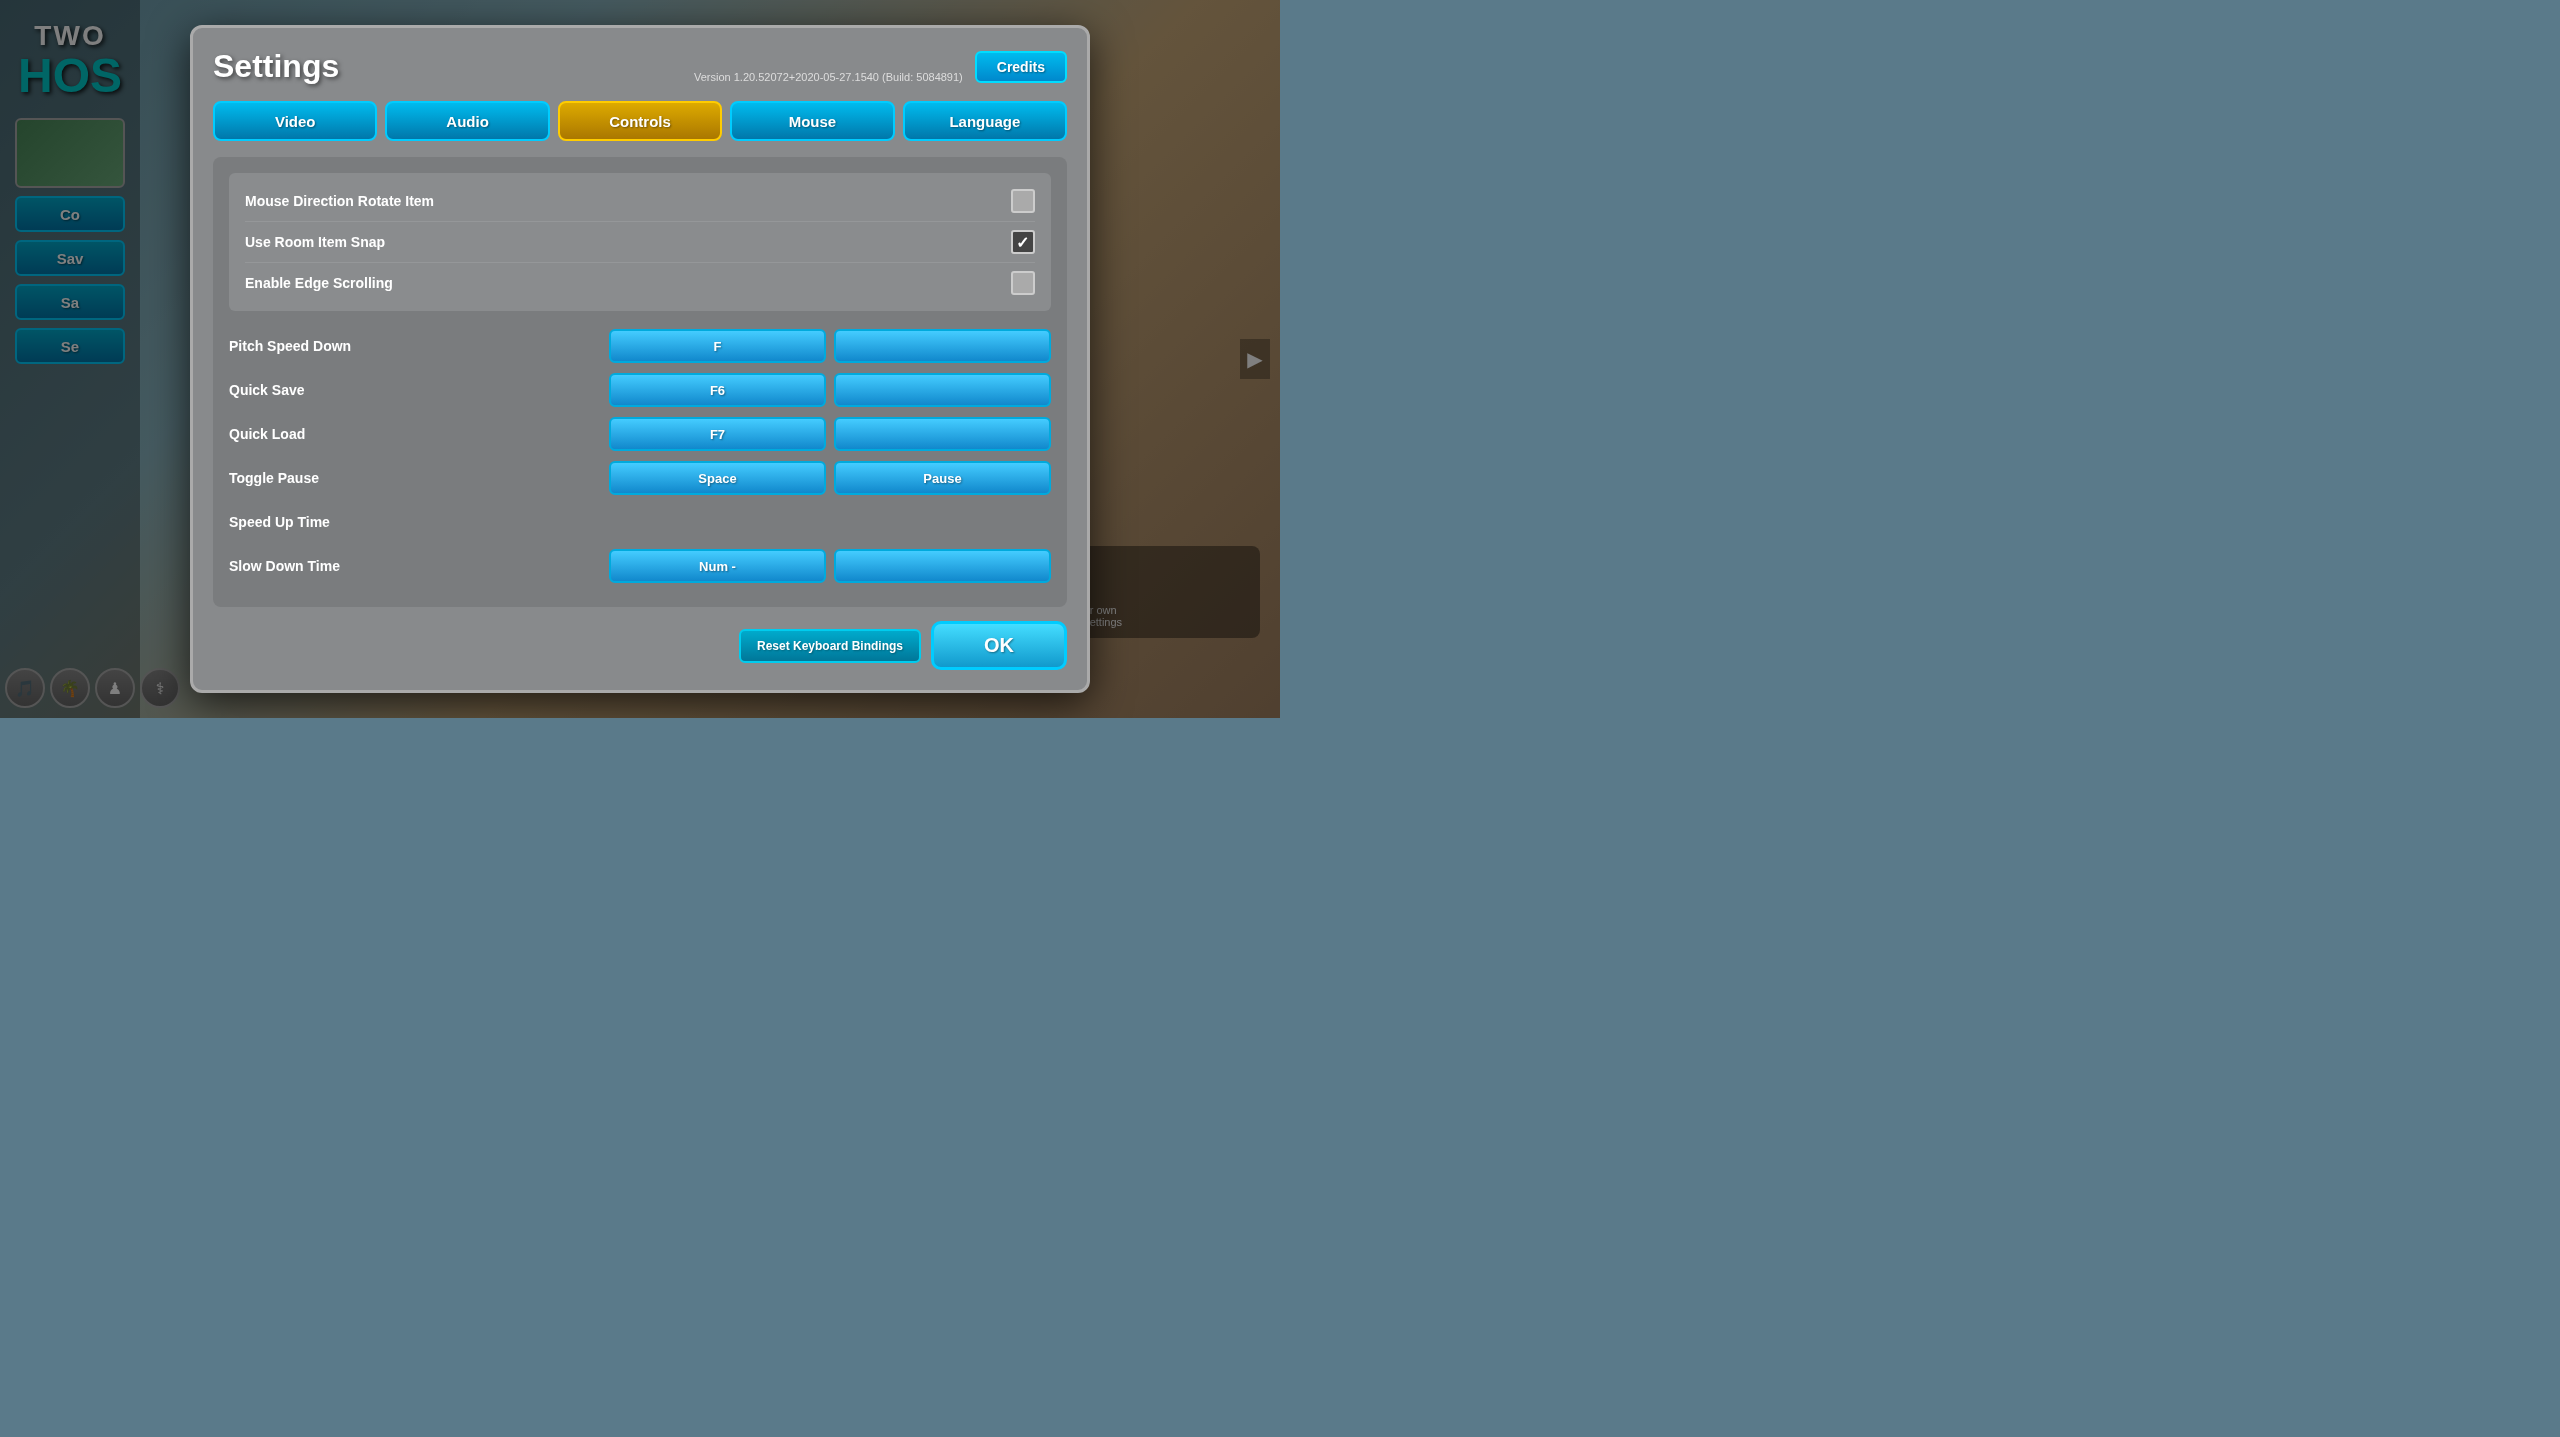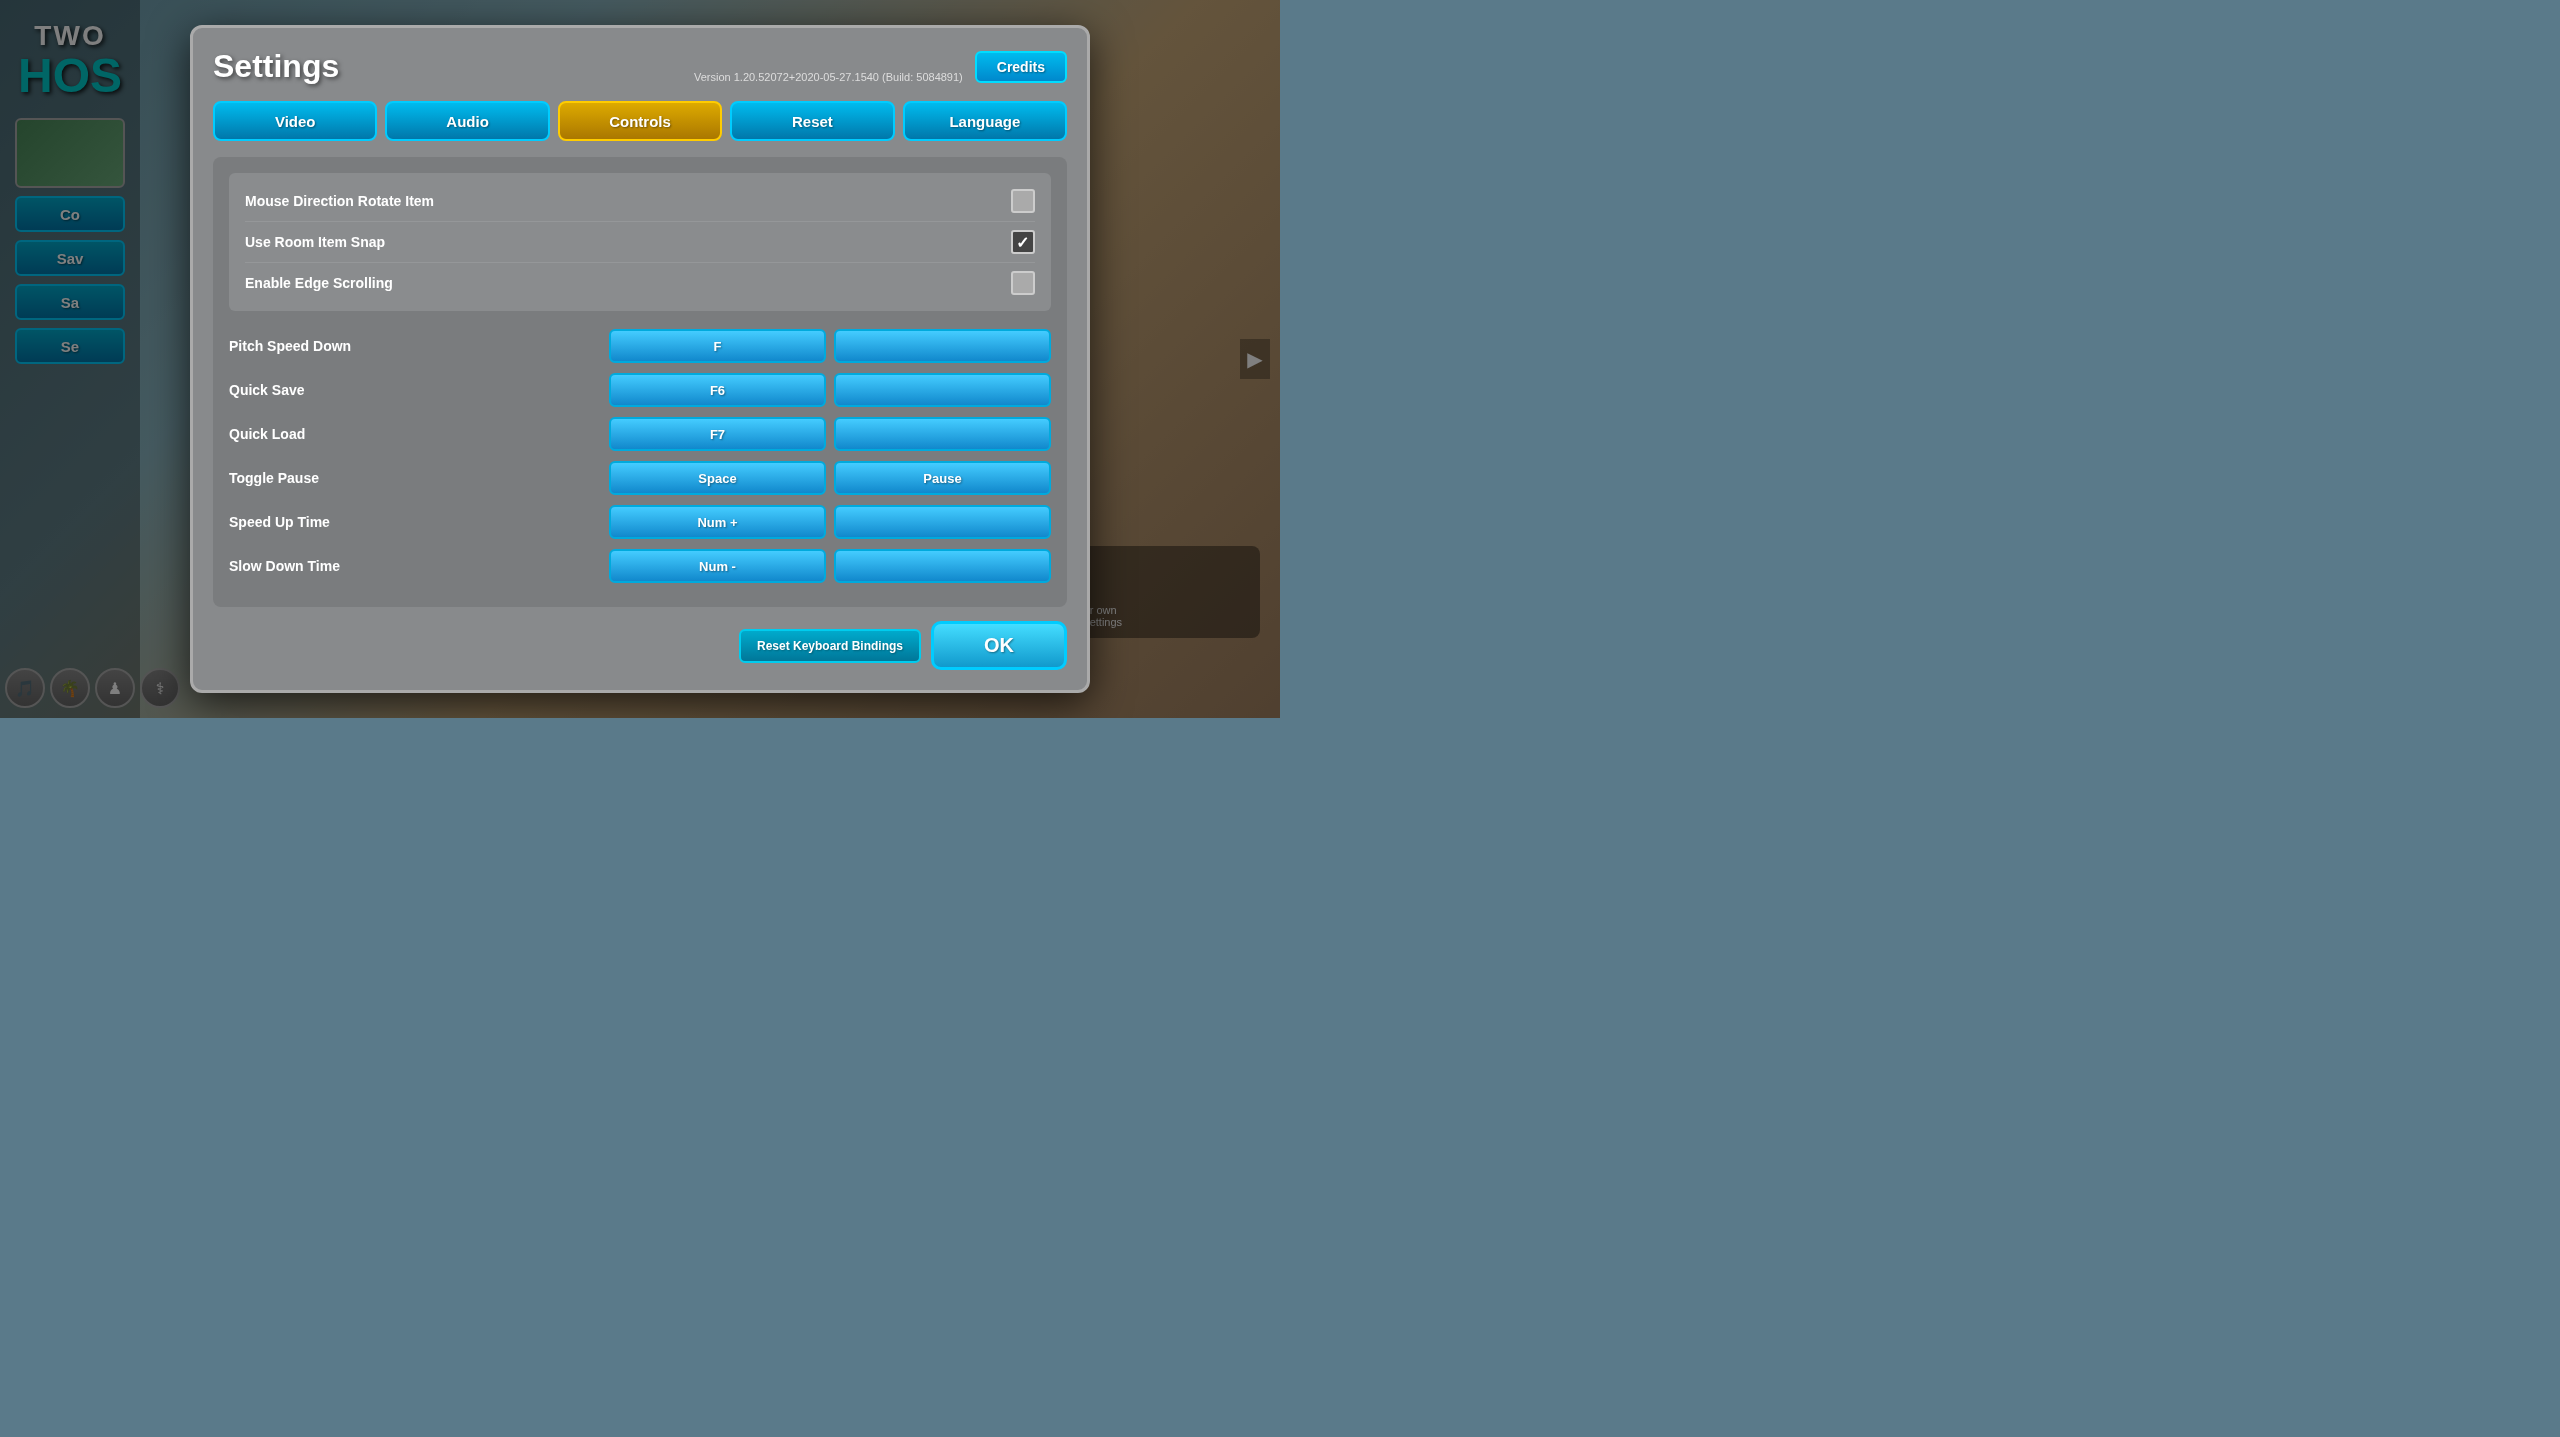--- a/index.html
+++ b/index.html
@@ -416,21 +416,21 @@
       <div class="version-credits">
         <span class="version-text">Version 1.20.52072+2020-05-27.1540 (Build: 5084891)</span>
         <button class="credits-btn">Credits</button>
       </div>
     </div>
 
     <div class="tabs">
       <button class="tab-btn inactive">Video</button>
       <button class="tab-btn inactive">Audio</button>
       <button class="tab-btn active">Controls</button>
-      <button class="tab-btn inactive">Reset</button>
+      <button class="tab-btn inactive">Mouse</button>
       <button class="tab-btn inactive">Language</button>
     </div>
 
     <div class="content-area">
 
       <div class="toggle-section">
         <div class="toggle-row">
           <span class="toggle-label">Mouse Direction Rotate Item</span>
           <div class="checkbox"></div>
         </div>
@@ -474,24 +474,20 @@
         <div class="keybind-row">
           <span class="keybind-label">Toggle Pause</span>
           <div class="keybind-buttons">
             <button class="key-btn">Space</button>
             <button class="key-btn">Pause</button>
           </div>
         </div>
 
         <div class="keybind-row">
           <span class="keybind-label">Speed Up Time</span>
-          <div class="keybind-buttons">
-            <button class="key-btn">Num +</button>
-            <button class="key-btn empty">&nbsp;</button>
-          </div>
         </div>
 
         <div class="keybind-row">
           <span class="keybind-label">Slow Down Time</span>
           <div class="keybind-buttons">
             <button class="key-btn">Num -</button>
             <button class="key-btn empty">&nbsp;</button>
           </div>
         </div>
 

